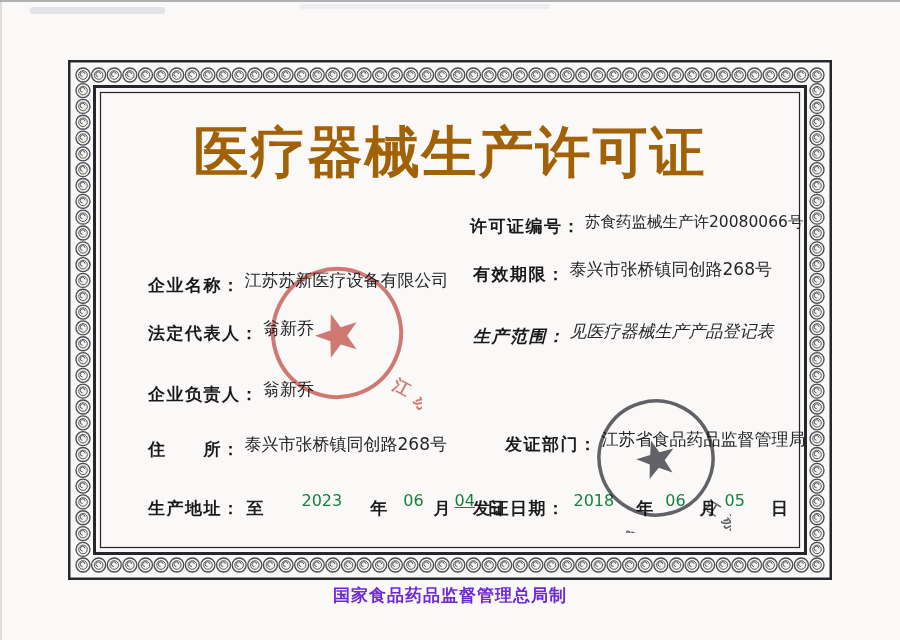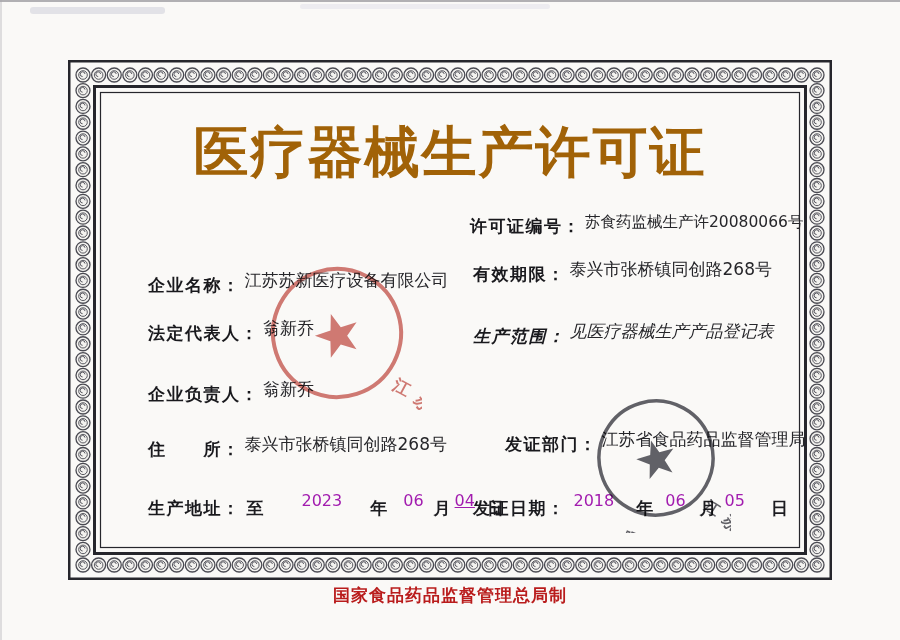--- a/index.html
+++ b/index.html
@@ -21,32 +21,32 @@
   .title{
     left:0;right:0;top:116px;margin:0;text-align:center;
     font-size:55px;font-weight:bold;letter-spacing:2px;color:#a16207;
   }
   
   .row{white-space:nowrap;font-size:17px;}
   .lbl{font-weight:bold;letter-spacing:1.5px;color:#19191d;}
   .val{font-weight:normal;color:#26262a;position:relative;top:-5px;margin-left:4px;}
   .val-sm{font-size:15.5px;}
   .prefix{font-weight:bold;margin-left:6px;}
-  .num{position:relative;top:-8px;font-size:16px;color:#a21caf;}
+  .num{position:relative;top:-8px;font-size:16px;color:#15803d;}
   .unit{font-weight:bold;}
   
   .seal{mix-blend-mode:multiply;}
   .seal-company{left:252px;top:248px;opacity:.82;}
   .seal-authority{left:581px;top:383px;opacity:.88;}
   .seal-ring{fill:none;}
   .seal-text{font-family:"DejaVu Sans",sans-serif;font-weight:bold;}
   
   .footer{
     left:0;right:0;top:584px;text-align:center;
-    font-size:17px;font-weight:bold;letter-spacing:1px;color:#b91c1c;
+    font-size:17px;font-weight:bold;letter-spacing:1px;color:#6d28d9;
   }
 </style>
 </head>
 <body>
 
 <div>
 
   <div class="abs scan-edge-top"></div>
   <div class="abs scan-edge-left"></div>
   <div class="abs smudge1"></div>

